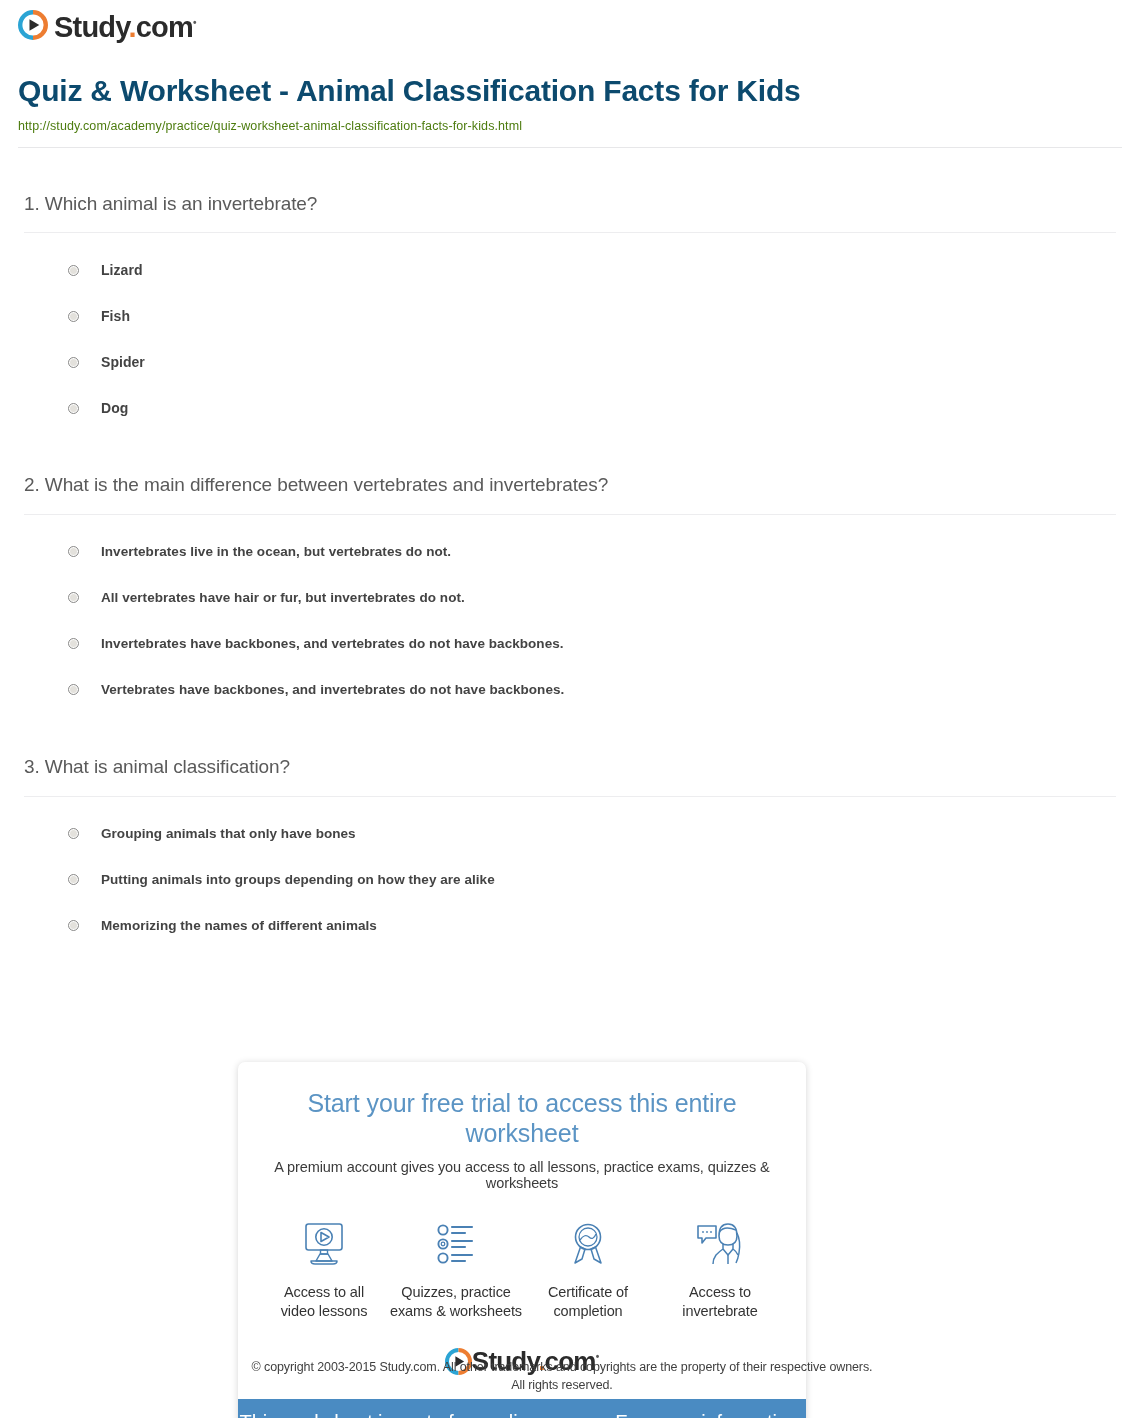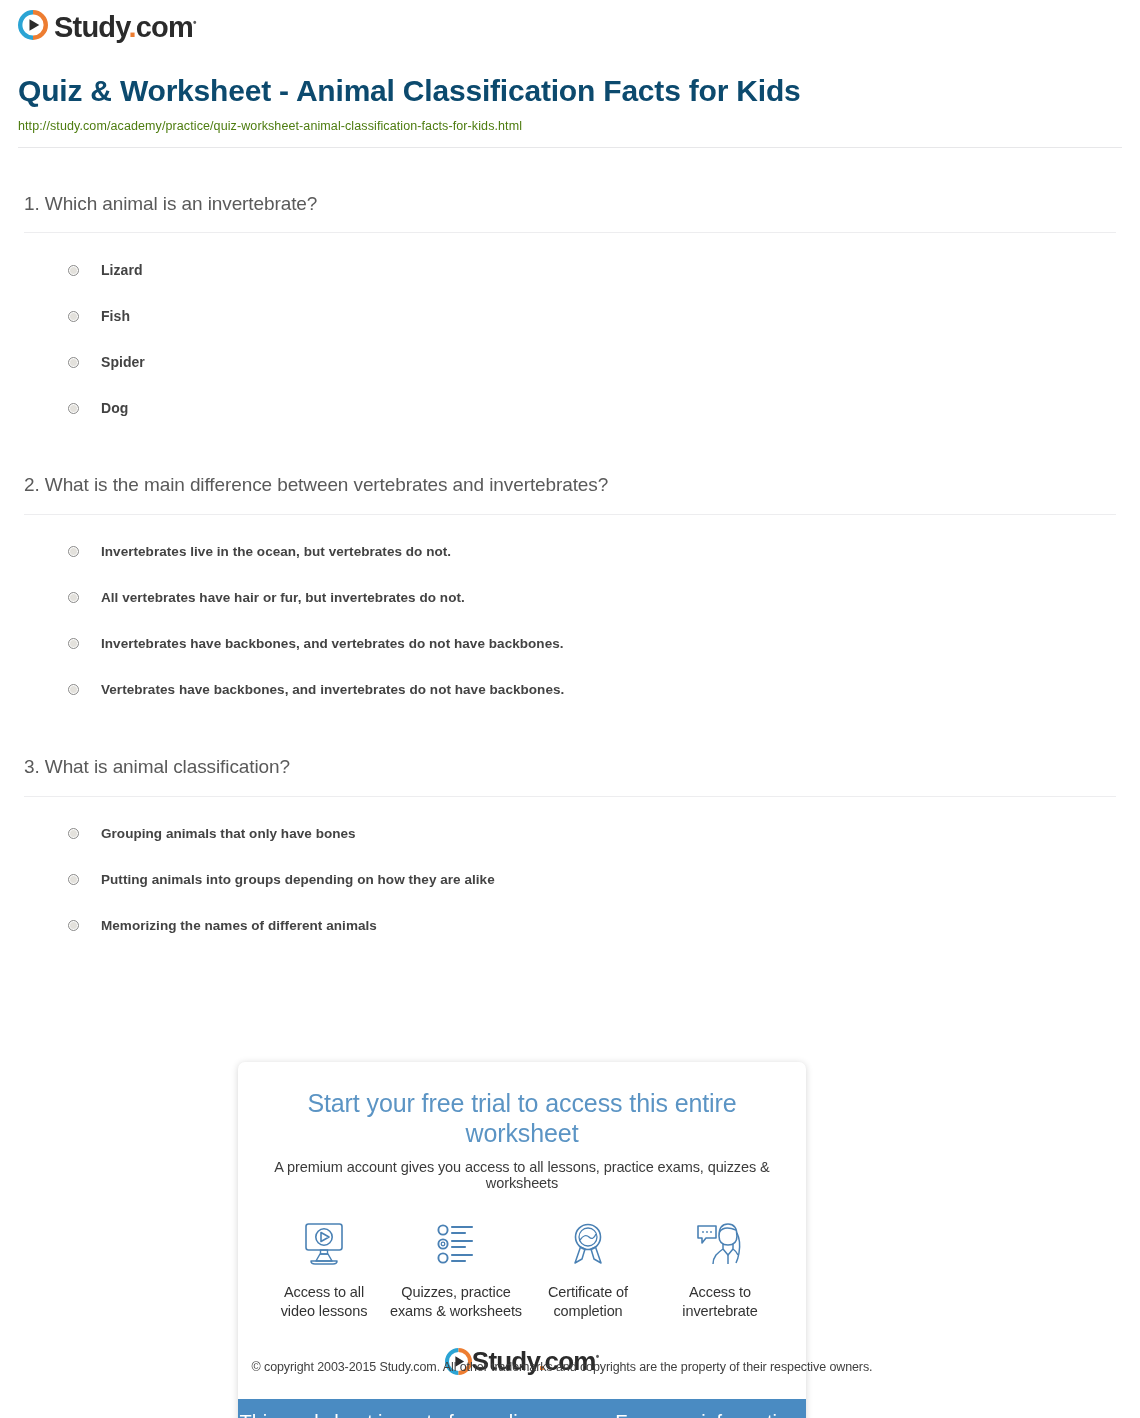--- a/index.html
+++ b/index.html
@@ -379,13 +379,14 @@
     </div>
 
     <div class="promo-banner">
       <span>This worksheet is part of an online course. For more information, go to </span><b>Study.com</b>
     </div>
   </div>
 </div>
 
 <div class="copyright">
   <div>© copyright 2003-2015 Study.com. All other trademarks and copyrights are the property of their respective owners.</div>
+  <div>All rights reserved.</div>
 </div>
 
 </body></html>

